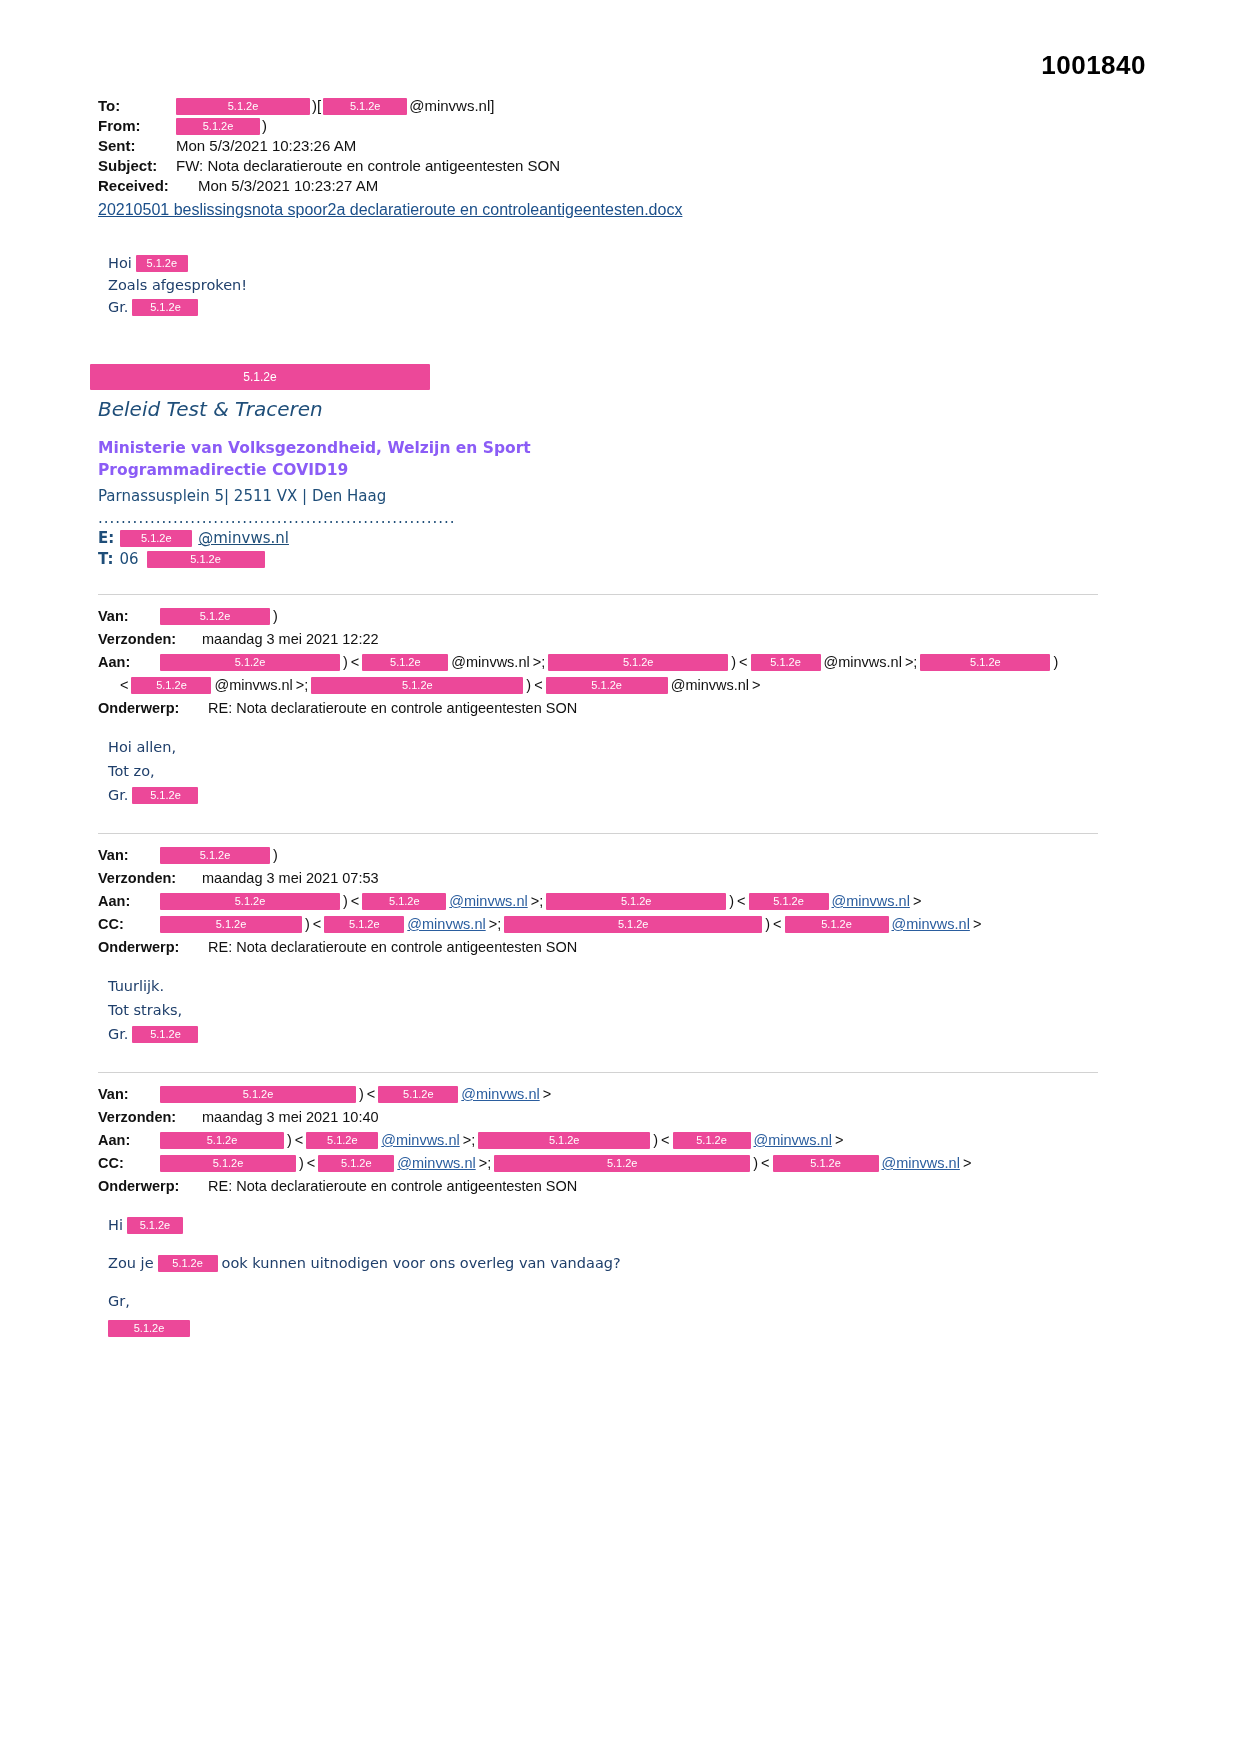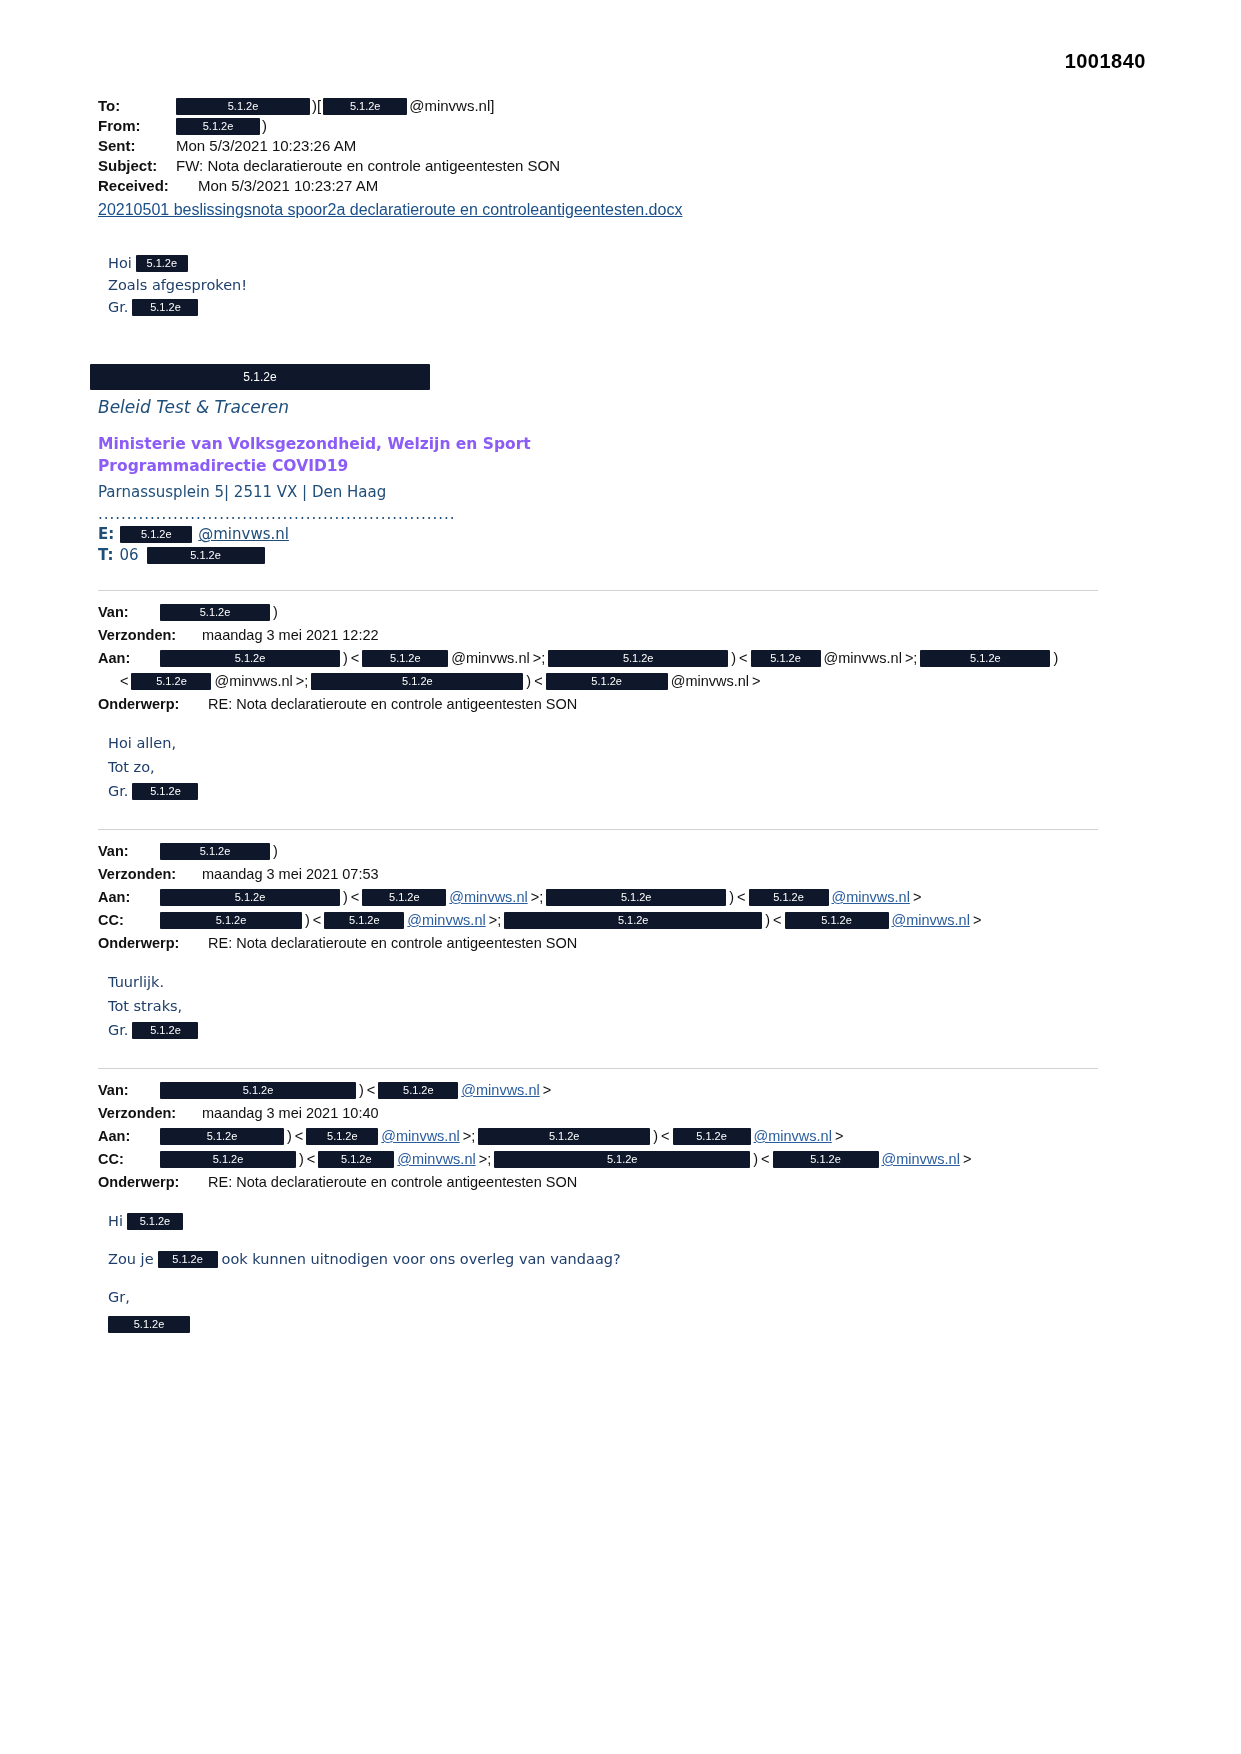--- a/index.html
+++ b/index.html
@@ -19,36 +19,36 @@
     width: 1241px;
     min-height: 1754px;
     box-sizing: border-box;
     padding: 0;
   }
   .doc-number {
     position: absolute;
     top: 50px;
     right: 95px;
     font-family: "Liberation Sans", sans-serif;
-    font-size: 20px;
+    font-size: 26px;
     font-weight: 700;
     letter-spacing: 0.5px;
     color: #000;
   }
   .content {
     position: absolute;
     left: 98px;
     top: 96px;
     width: 1000px;
   }
 
   
   .red {
     display: inline-block;
-    background: #0f172a;
+    background: #ec4899;
     color: #ffffff;
     font-family: "Liberation Sans", sans-serif;
     font-size: 11px;
     text-align: center;
     vertical-align: middle;
     line-height: 17px;
     height: 17px;
     border-radius: 1px;
     overflow: hidden;
     white-space: nowrap;
@@ -92,21 +92,21 @@
   .sig-bar {
     margin-top: 46px;
     margin-left: -8px;
   }
   .sig-bar .red.big { width: 340px; }
 
   .sig-ital {
     margin-top: 7px;
     font-family: "DejaVu Sans", sans-serif;
     font-style: italic;
-    font-size: 17px;
+    font-size: 20px;
     color: #1f4e79;
   }
   .sig-strong {
     margin-top: 16px;
     font-family: "DejaVu Sans", sans-serif;
     font-weight: 700;
     font-size: 15.5px;
     line-height: 22px;
     color: #8b5cf6;
   }

